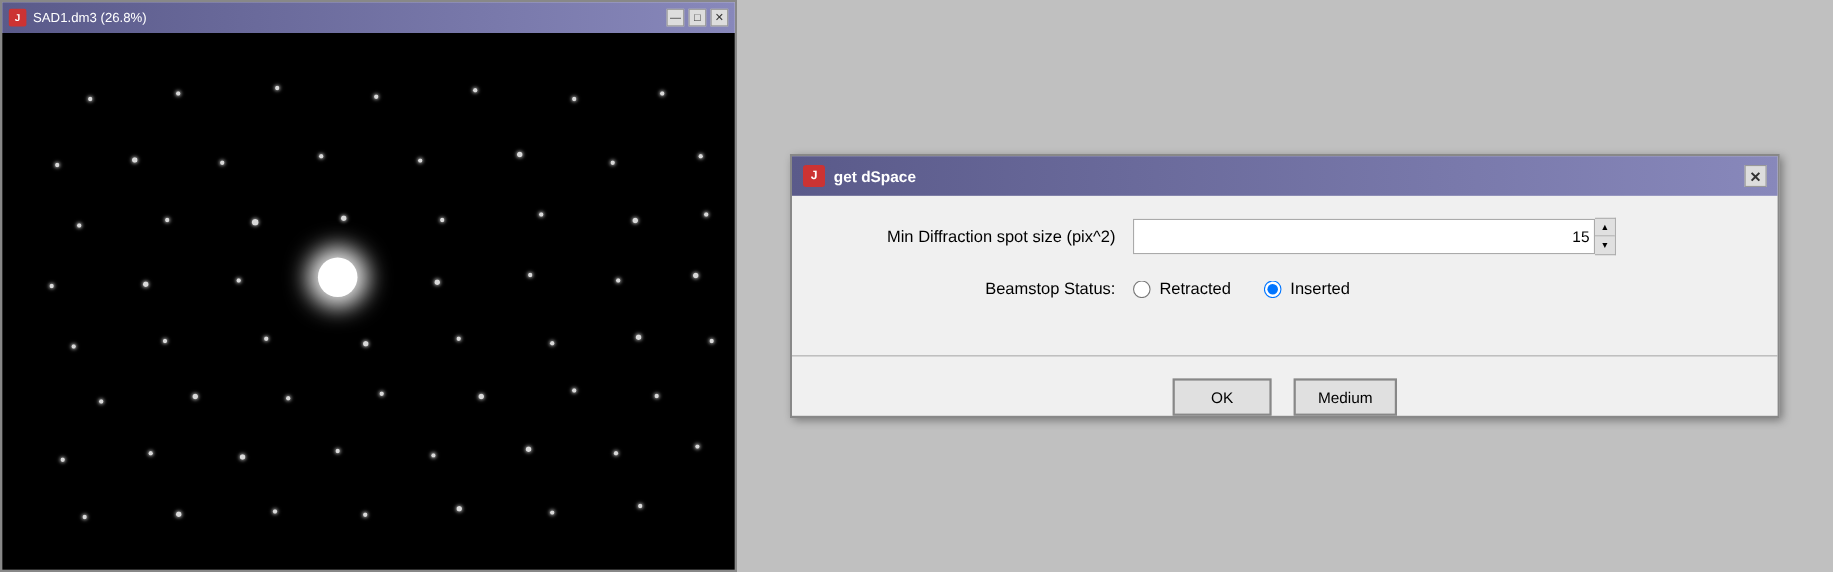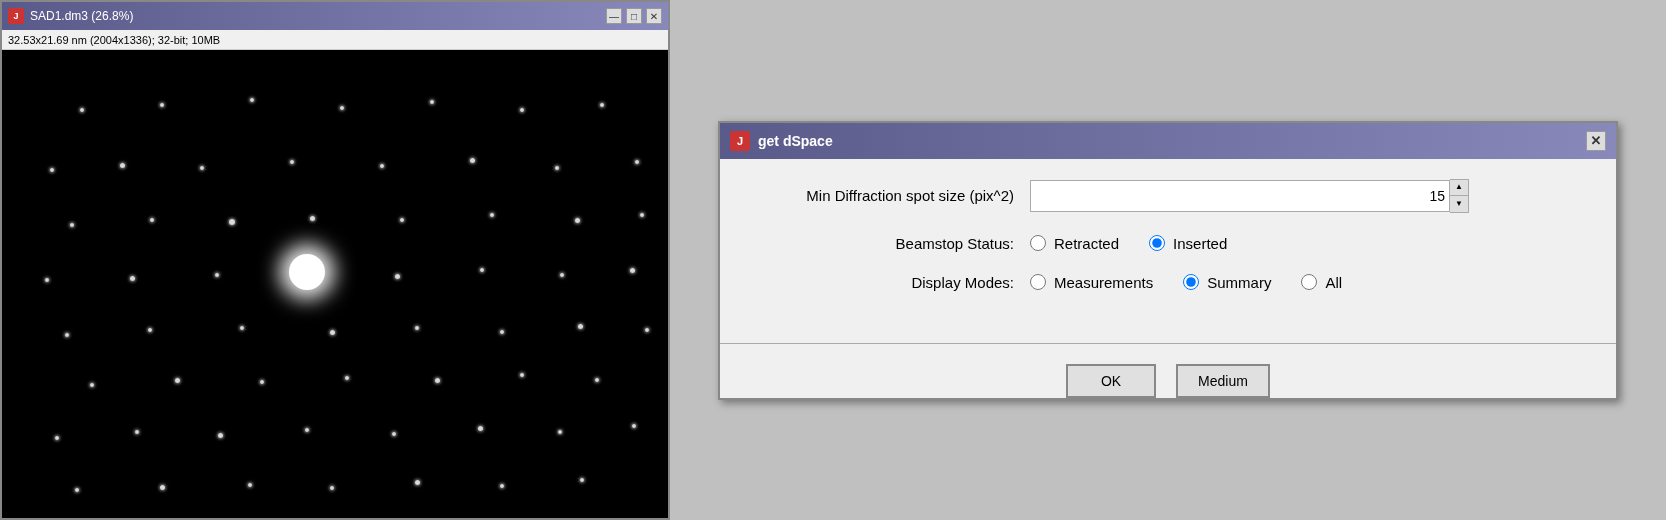--- a/index.html
+++ b/index.html
@@ -273,23 +273,20 @@
   <div class="image-titlebar">
     <div class="image-titlebar-left">
       <div class="java-icon">J</div>
       <span>SAD1.dm3 (26.8%)</span>
     </div>
     <div class="window-controls">
       <div class="win-btn">—</div>
       <div class="win-btn">□</div>
       <div class="win-btn">✕</div>
     </div>
-  </div>
-  <div class="image-infobar">
-    <span>32.53x21.69 nm (2004x1336); 32-bit; 10MB</span>
   </div>
   <div class="image-canvas" id="canvas-area">
   <div class="dot" style="width: 4px; height: 4px; left: 78px; top: 58px; background: rgba(255, 255, 255, 0.85); box-shadow: rgba(255, 255, 255, 0.5) 0px 0px 3px 1px;"></div>
       <div class="dot" style="width: 4px; height: 4px; left: 158px; top: 53px; background: rgba(255, 255, 255, 0.85); box-shadow: rgba(255, 255, 255, 0.5) 0px 0px 3px 1px;"></div>
       <div class="dot" style="width: 4px; height: 4px; left: 248px; top: 48px; background: rgba(255, 255, 255, 0.85); box-shadow: rgba(255, 255, 255, 0.5) 0px 0px 3px 1px;"></div>
       <div class="dot" style="width: 4px; height: 4px; left: 338px; top: 56px; background: rgba(255, 255, 255, 0.85); box-shadow: rgba(255, 255, 255, 0.5) 0px 0px 3px 1px;"></div>
       <div class="dot" style="width: 4px; height: 4px; left: 428px; top: 50px; background: rgba(255, 255, 255, 0.85); box-shadow: rgba(255, 255, 255, 0.5) 0px 0px 3px 1px;"></div>
       <div class="dot" style="width: 4px; height: 4px; left: 518px; top: 58px; background: rgba(255, 255, 255, 0.85); box-shadow: rgba(255, 255, 255, 0.5) 0px 0px 3px 1px;"></div>
       <div class="dot" style="width: 4px; height: 4px; left: 598px; top: 53px; background: rgba(255, 255, 255, 0.85); box-shadow: rgba(255, 255, 255, 0.5) 0px 0px 3px 1px;"></div>
       <div class="dot" style="width: 4px; height: 4px; left: 48px; top: 118px; background: rgba(255, 255, 255, 0.85); box-shadow: rgba(255, 255, 255, 0.5) 0px 0px 3px 1px;"></div>
@@ -380,37 +377,20 @@
             <label for="beamstop-retracted" class="radio-label">Retracted</label>
           </div>
           <div class="radio-group">
             <input type="radio" name="beamstop" id="beamstop-inserted" checked="" style="">
             <label for="beamstop-inserted" class="radio-label">Inserted</label>
           </div>
         </div>
       </div>
 
 
-      <div class="form-row">
-        <div class="form-label">Display Modes:</div>
-        <div class="form-controls">
-          <div class="radio-group">
-            <input type="radio" name="display" id="display-measurements" style="">
-            <label for="display-measurements" class="radio-label">Measurements</label>
-          </div>
-          <div class="radio-group">
-            <input type="radio" name="display" id="display-summary" checked="" style="">
-            <label for="display-summary" class="radio-label">Summary</label>
-          </div>
-          <div class="radio-group">
-            <input type="radio" name="display" id="display-all" style="">
-            <label for="display-all" class="radio-label">All</label>
-          </div>
-        </div>
-      </div>
 
 
     </div>
 
     <div class="dialog-separator"></div>
 
     <div class="dialog-footer">
       <button class="dialog-btn">OK</button>
       <button class="dialog-btn">Medium</button>
     </div>

